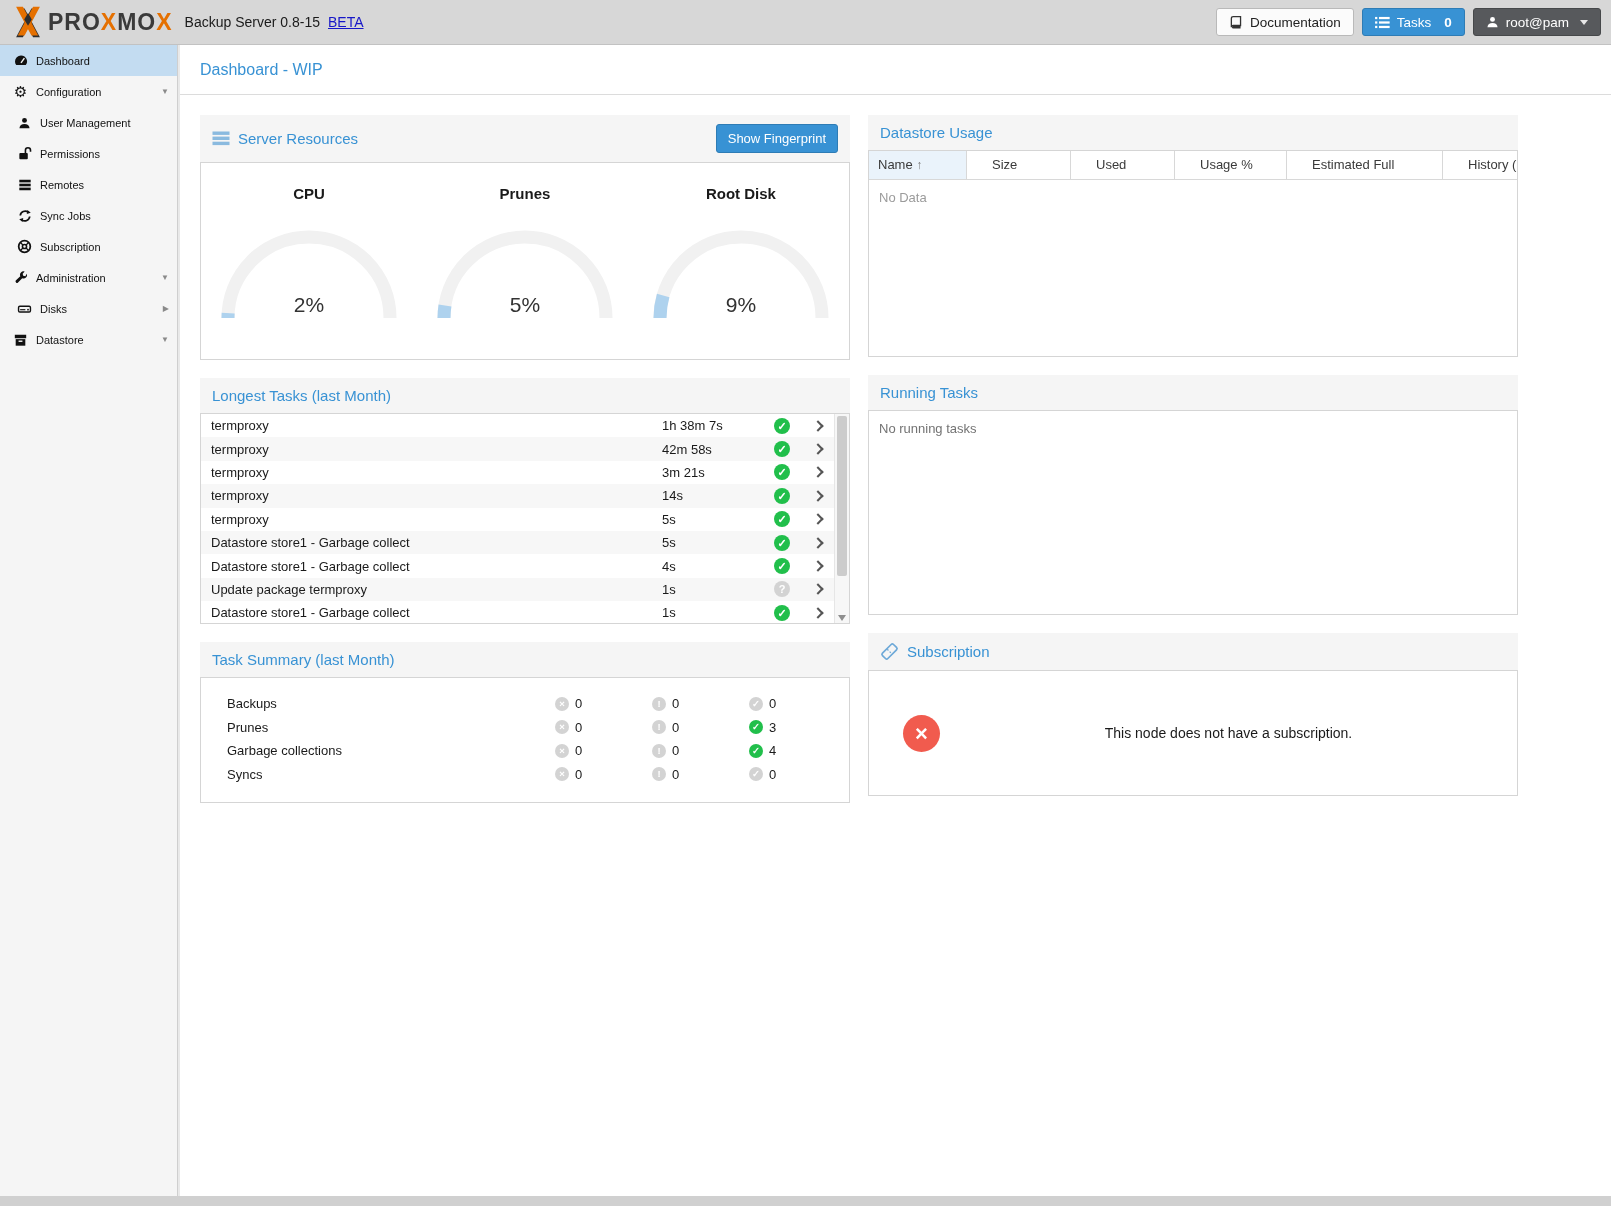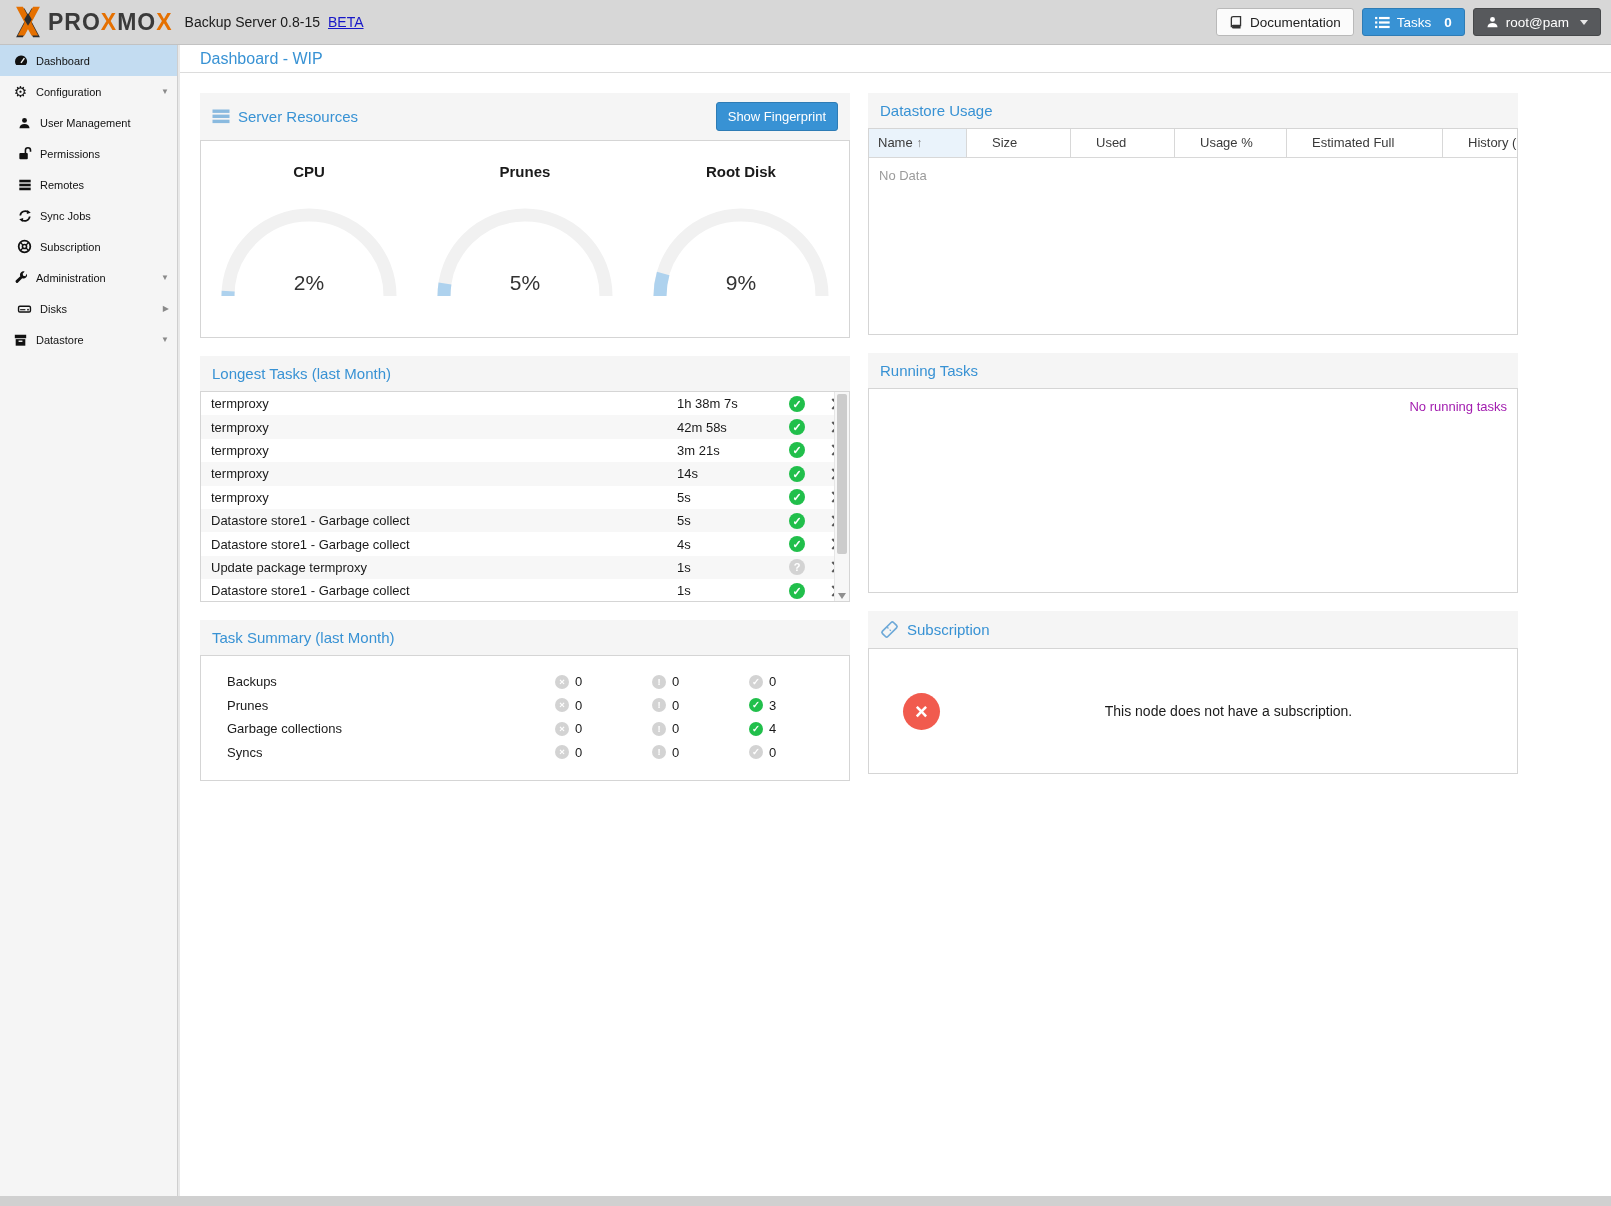--- a/index.html
+++ b/index.html
@@ -32,21 +32,21 @@
   .side-item { height:31px; display:flex; align-items:center; padding:0 8px 0 12px; cursor:pointer; }
   .side-item.selected { background:#c3dcf1; }
   .side-item.sub { padding-left:16px; }
   .side-icon { width:17px; height:16px; margin-right:7px; flex:none; display:flex; align-items:center; justify-content:center; }
   .side-icon svg { display:block; }
   .side-label { font-size:11px; color:#111; }
   .side-caret { margin-left:auto; color:#8a8a8a; font-size:8px; }
   .gear-glyph { font-size:15px; line-height:15px; color:#111; }
 
   .main { flex:1; background:#fff; border-left:2px solid #e9e9e9; }
-  .page-header { height:28px; display:flex; align-items:center; padding:0 20px;
+  .page-header { height:50px; display:flex; align-items:center; padding:0 20px;
     border-bottom:1px solid #dcdcdc; }
   .page-title { color:#3892d4; font-size:16px; }
   .content { padding:20px; display:flex; gap:18px; align-items:flex-start; }
   .col { display:flex; flex-direction:column; gap:18px; width:650px; flex:none; }
 
   
   .panel-header { background:#f5f5f5; display:flex; align-items:center; padding:9px 12px; }
   .panel-title { color:#3892d4; font-size:15px; }
   .panel-title-icon { margin-right:8px; display:flex; }
   .panel-body { border:1px solid #d5d5d5; background:#fff; }
@@ -64,42 +64,42 @@
   
   .ds-body { height:207px; }
   .ds-table { display:flex; border-bottom:1px solid #d8d8d8;gap:16px; }
   .ds-th { font-size:13px; color:#3a3a3a; padding:6px 9px; border-right:1px solid #d8d8d8;
     height:28px; white-space:nowrap; overflow:hidden; cursor:pointer; }
   .ds-th.sorted { background:#eaf3fb; }
   .ds-th .arrow { color:#777; font-size:12px; }
   .no-data { color:#9b9b9b; padding:10px; }
 
   
-  .task-list { height:211px; position:relative; overflow:hidden; }
+  .task-list { height:211px; position:relative; padding-right:15px; overflow:hidden; }
   .t-row { display:flex; align-items:center; height:23.4px; padding-left:10px; cursor:pointer; }
   .t-row:nth-child(even) { background:#f7f7f7; }
   .t-name { flex:1; overflow:hidden; white-space:nowrap; }
   .t-dur { width:100px; flex:none; }
   .t-status { width:40px; flex:none; display:flex; justify-content:center; }
   .t-go { width:32px; flex:none; display:flex; justify-content:center; }
   .chev { width:8px; height:8px; border-top:2.4px solid #555; border-right:2.4px solid #555;
     transform:rotate(45deg); cursor:pointer; }
   .circle { width:16px; height:16px; border-radius:50%; color:#fff; font-size:11px; font-weight:bold;
     line-height:16px; text-align:center; }
   .st-ok { background:#21bf4b; } .st-ok::before { content:"\2713"; }
   .st-unknown { background:#d3d3d3; } .st-unknown::before { content:"?"; }
   .scrollbar { position:absolute; top:0; right:0; bottom:0; width:15px; background:#f7f7f7;
     border-left:1px solid #e6e6e6; }
   .scroll-thumb { position:absolute; top:2px; left:2px; right:2px; height:160px; background:#cccccc;
     border-radius:2px; cursor:pointer; }
   .scroll-down { position:absolute; bottom:2px; left:3px; width:0; height:0; cursor:pointer;
     border-left:4.5px solid transparent; border-right:4.5px solid transparent; border-top:6px solid #8f8f8f; }
 
   .rt-body { height:205px; }
-  .rt-empty { color:#a21caf; padding:10px;text-align:right; }
+  .rt-empty { color:#737373; padding:10px; }
 
   
   .sum-body { height:126px; padding-top:14px; }
   .sum-row { display:flex; align-items:center; height:23.5px; padding-left:26px; }
   .sum-label { width:328px; flex:none; }
   .sum-cell { width:97px; flex:none; display:flex; align-items:center; gap:6px; }
   .circle.sm { width:14px; height:14px; line-height:14px; font-size:9.5px; }
   .sum-x { background:#d3d3d3; } .sum-x::before { content:"\00d7"; }
   .sum-warn { background:#d3d3d3; } .sum-warn::before { content:"!"; }
   .sum-ok-gray { background:#d3d3d3; } .sum-ok-gray::before { content:"\2713"; }

